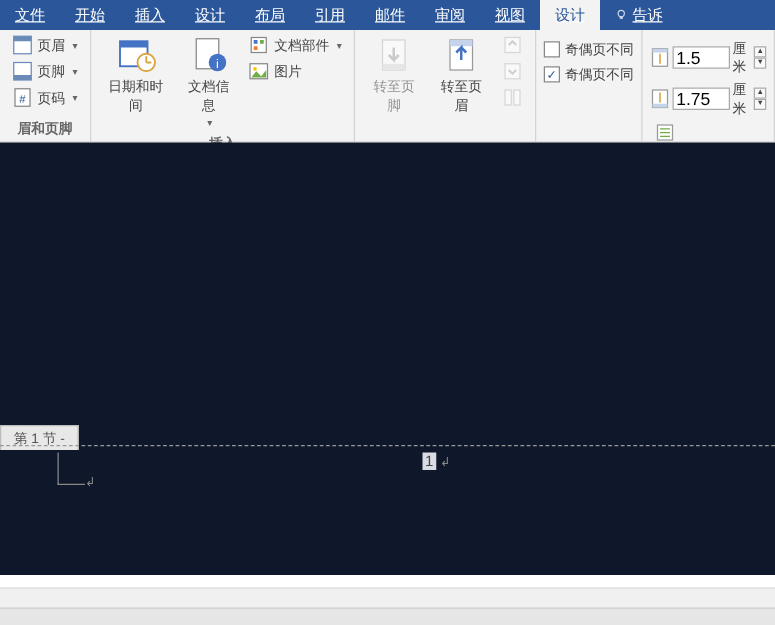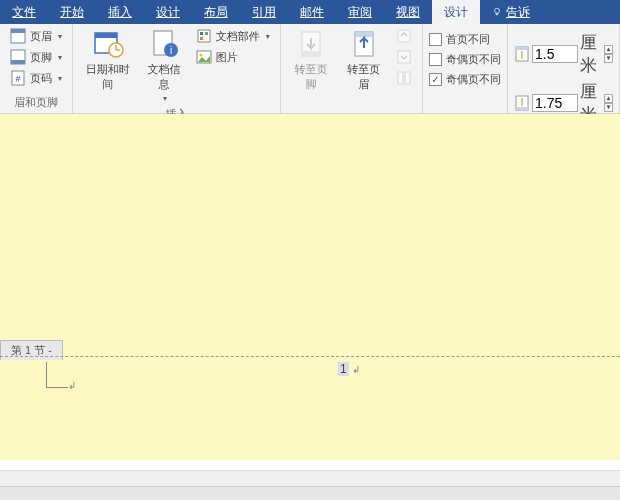--- a/index.html
+++ b/index.html
@@ -6,41 +6,41 @@
 body { width: 620px; height: 500px; background: #fff; overflow: hidden; position: relative; }
 
 .tabs { display: flex; background: #2b579a; height: 24px; color: #fff; font-size: 12px; text-decoration: underline; }
 .tab { padding: 4px 12px; cursor: pointer; white-space: nowrap; }
 .tab.active { background: #f3f3f3; color: #2b579a; }
 .tab.tell { display: flex; align-items: center; gap: 4px; color: #ffffff; }
 .bulb { width: 10px; height: 10px; display: inline-block; }
 
 .ribbon { display: flex; background: #f3f3f3; border-bottom: 1px solid #d4d4d4; height: 90px; font-size: 11px; color: #444; }
 .group { border-right: 1px solid #d4d4d4; padding: 2px 6px 0; display: flex; flex-direction: column; justify-content: space-between; }
-.group-label { text-align: center; font-size: 11px; color: #666; padding: 2px 0 3px; }
+.group-label { text-align: center; font-size: 11px; color: #666; padding: 2px 0 3px; font-weight: bold; }
 .group-body { flex: 1; display: flex; align-items: flex-start; gap: 4px; }
 
 .vlist { display: flex; flex-direction: column; gap: 1px; }
 .small-btn { display: flex; align-items: center; gap: 4px; padding: 2px 4px; cursor: pointer; white-space: nowrap; }
 .icon16 { width: 16px; height: 16px; flex-shrink: 0; }
 .dd { font-size: 8px; color: #666; margin-left: 2px; }
 
 .big-btn { display: flex; flex-direction: column; align-items: center; padding: 2px 4px; cursor: pointer; gap: 2px; text-align: center; }
 .icon32 { width: 32px; height: 32px; }
 
 .check-row { display: flex; align-items: center; gap: 4px; padding: 2px 0; white-space: nowrap; }
 .cbox { width: 13px; height: 13px; border: 1px solid #888; background: #fff; display: flex; align-items: center; justify-content: center; font-size: 10px; color: #2b579a; }
 
 .pos-row { display: flex; align-items: center; gap: 2px; padding: 1px 0; }
 .pos-input { width: 46px; height: 18px; border: 1px solid #aaa; font-size: 14px; padding: 0 2px; background: #fff; }
-.unit { font-size: 17px; }
+.unit { font-size: 11px; }
 .spinner { width: 14px; display: flex; flex-direction: column; }
 .spin { height: 9px; border: 1px solid #aaa; background: #f9f9f9; font-size: 6px; text-align: center; line-height: 6px; cursor: pointer; }
 
-.doc-area { position: absolute; top: 114px; left: 0; right: 0; bottom: 40px; background: #fef9c3; }
+.doc-area { position: absolute; top: 114px; left: 0; right: 0; bottom: 40px; background: #0f172a; }
 .section-tab { position: absolute; top: 226px; left: 0; background: #e8e8e8; border: 1px solid #bbb; border-bottom: none; font-size: 11px; padding: 2px 10px; color: #555; }
 .dashed { position: absolute; top: 242px; left: 0; right: 0; border-top: 1px dashed #999; }
 .footer-bracket { position: absolute; top: 248px; left: 46px; width: 22px; height: 26px; border-left: 1px solid #888; border-bottom: 1px solid #888; }
 .footer-mark { position: absolute; top: 266px; left: 68px; font-size: 10px; color: #888; }
 .page-num { position: absolute; top: 248px; left: 338px; font-size: 12px; color: #444; background: #d9dde3; padding: 0 2px; }
 .page-ret { position: absolute; top: 250px; left: 352px; font-size: 10px; color: #888; }
 
 .statusbar { position: absolute; bottom: 0; left: 0; right: 0; height: 14px; background: #e6e6e6; border-top: 1px solid #ccc; }
 .hscroll { position: absolute; bottom: 14px; left: 0; right: 0; height: 16px; background: #f0f0f0; border-top: 1px solid #ddd; }
 </style>
@@ -187,24 +187,20 @@
         </div>
       </div>
     </div>
   </div>
 
   <div class="group">
     <div class="group-body">
       <div class="vlist" style="padding-top:4px">
         <div class="check-row">
           <div class="cbox"></div>
-          <span>首页不同</span>
-        </div>
-        <div class="check-row">
-          <div class="cbox"></div>
           <span>奇偶页不同</span>
         </div>
         <div class="check-row">
           <div class="cbox">✓</div>
           <span>奇偶页不同</span>
         </div>
       </div>
     </div>
   </div>
 

